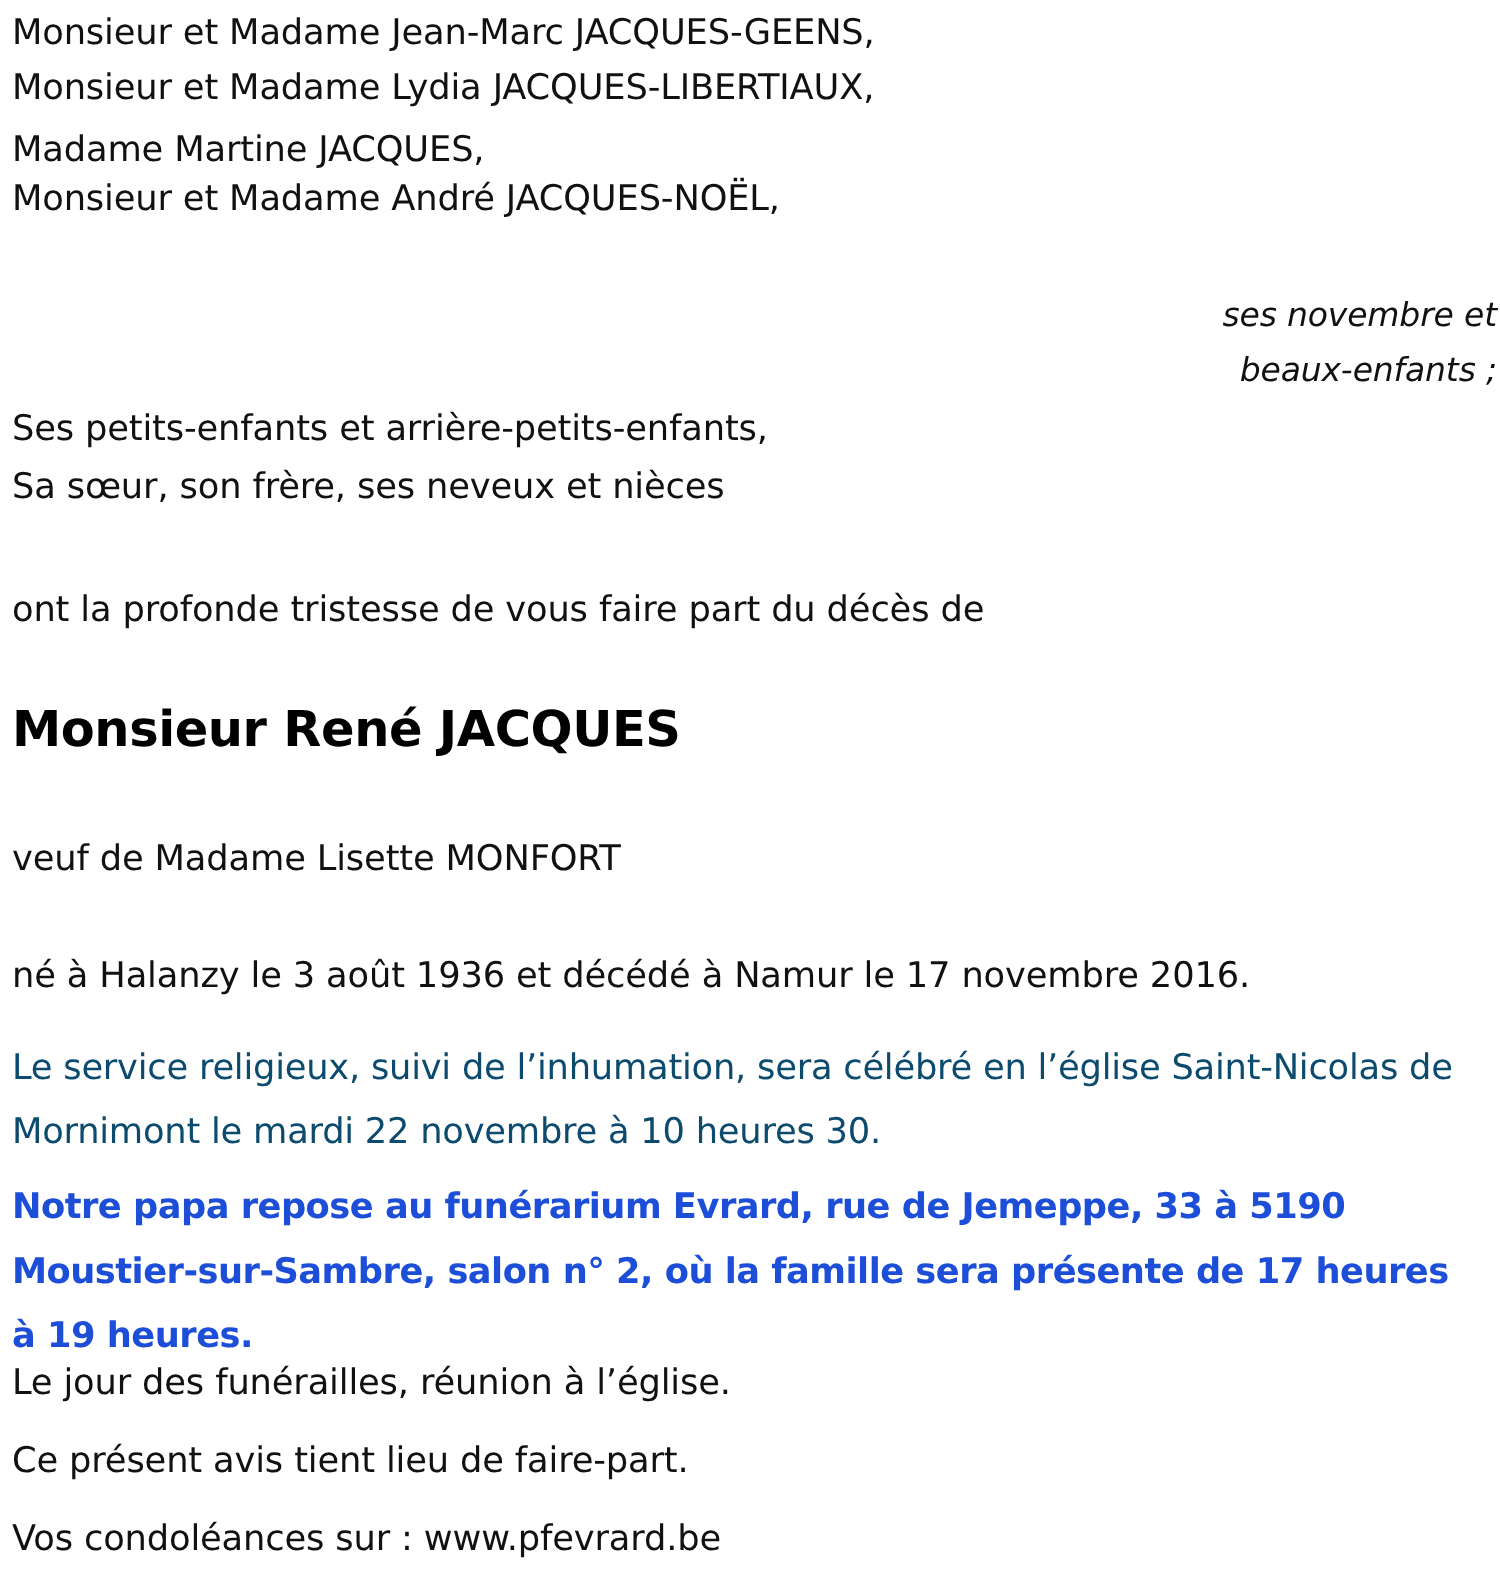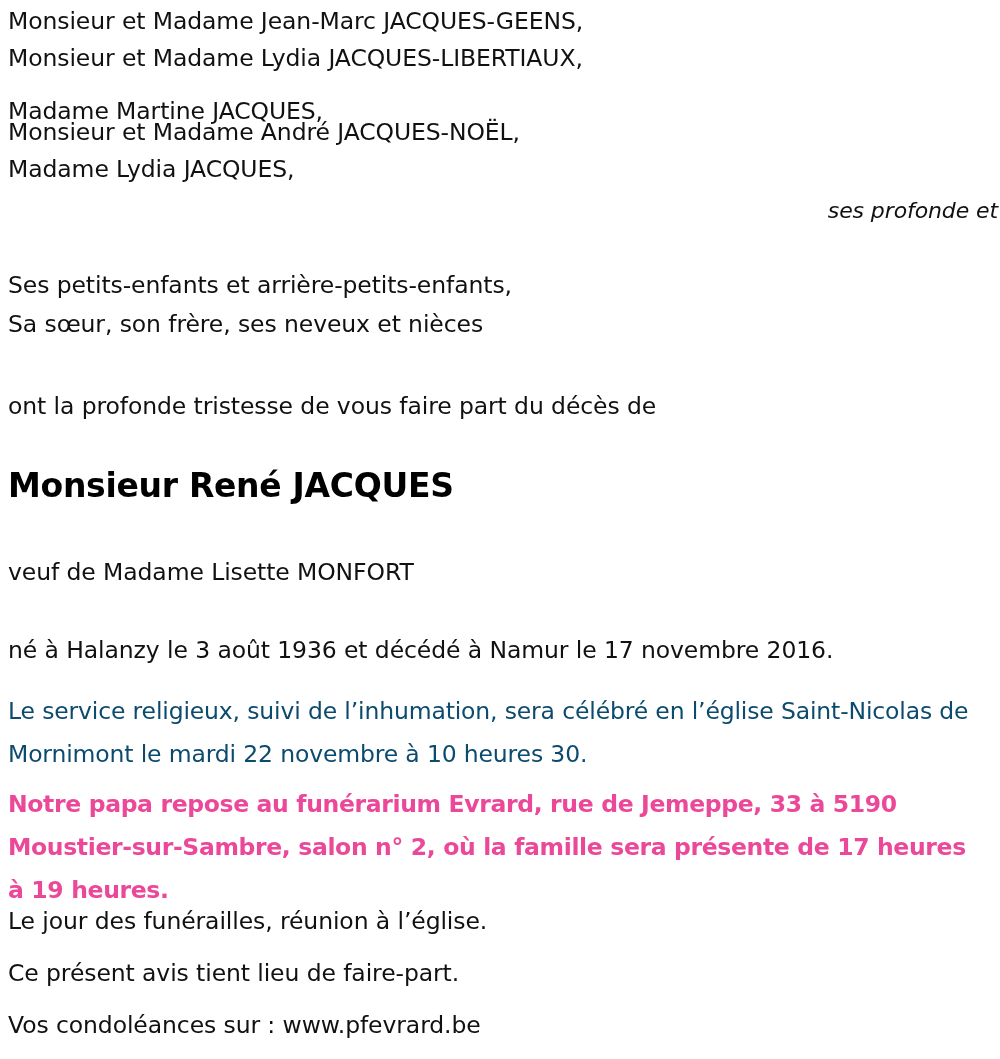--- a/index.html
+++ b/index.html
@@ -79,37 +79,37 @@
     left: 8px;
     width: 962px;
     font-size: 23.5px;
     line-height: 43px;
     letter-spacing: -0.15px;
     color: #0c4a6e;
   }
   .para.bold {
     font-weight: bold;
     letter-spacing: -0.35px;
-    color: #ec4899;
+    color: #1d4ed8;
   }
 
   .closing { font-size: 23.5px; }
 </style>
 </head>
 <body>
 
 <div class="notice">
 
   <div class="line kin-line" style="top:10px;">Monsieur et Madame Jean-Marc JACQUES-GEENS,</div>
   <div class="line kin-line" style="top:47px;">Monsieur et Madame Lydia JACQUES-LIBERTIAUX,</div>
-  <div class="line kin-line" style="top:100px;">Madame Martine JACQUES,</div>
+  <div class="line kin-line" style="top:88px;">Madame Martine JACQUES,</div>
   <div class="line kin-line" style="top:121px;">Monsieur et Madame André JACQUES-NOËL,</div>
-  <div class="line kin-line" style="top:158px;">Madame Lydia JACQUES,</div>
 
-  <div class="qualifier" style="top:198px;">ses profonde et</div>
+  <div class="qualifier" style="top:198px;">ses novembre et</div>
+  <div class="qualifier" style="top:235px;">beaux-enfants ;</div>
 
   <div class="line kin-line" style="top:274px;">Ses petits-enfants et arrière-petits-enfants,</div>
   <div class="line announce" style="top:395px;">ont la profonde tristesse de vous faire part du décès de</div>
 
   <div class="line kin-line" style="top:313px;">Sa sœur, son frère, ses neveux et nièces</div>
 
   <div class="deceased-name" style="top:466px;">Monsieur René JACQUES</div>
 
   <div class="line widow-line" style="top:561px;">veuf de Madame Lisette MONFORT</div>
 

